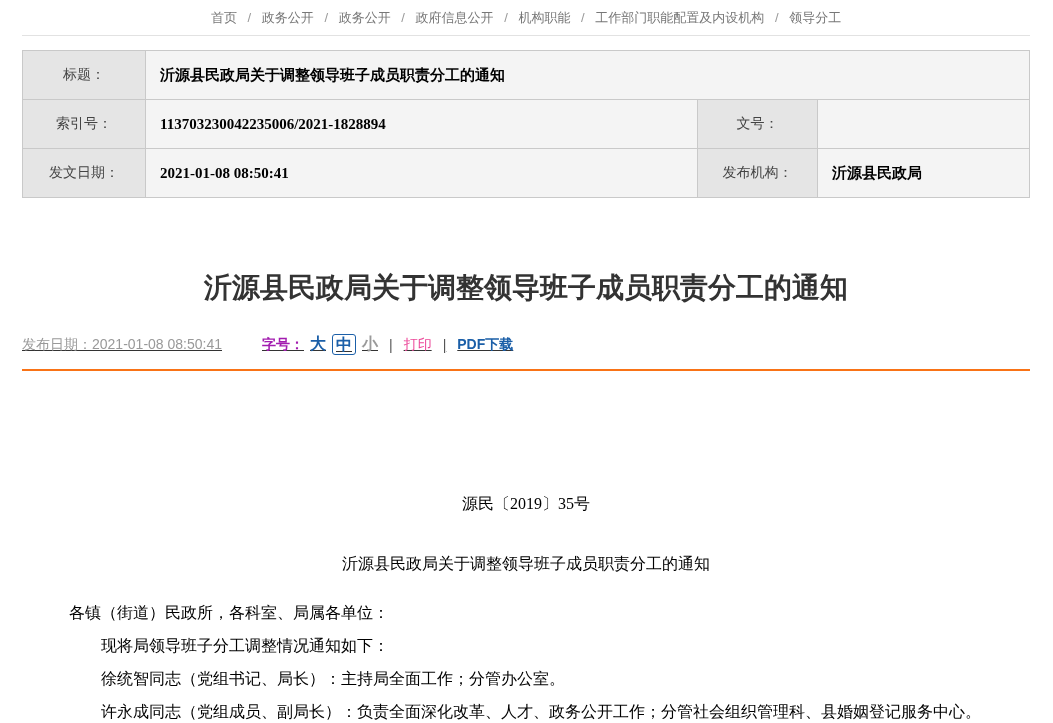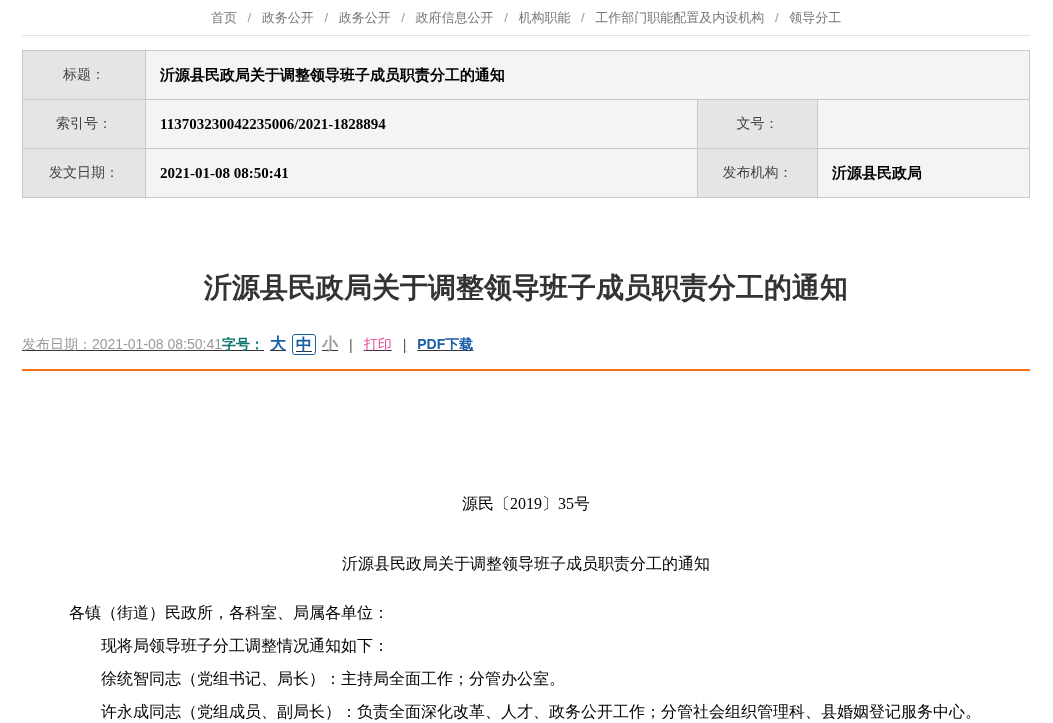--- a/index.html
+++ b/index.html
@@ -26,21 +26,21 @@
   }
 
   
   .article-title { text-align: center; font-size: 28px; font-weight: bold; color: #333; margin-top: 70px; line-height: 40px; }
   .info-bar {
     display: flex; justify-content: flex-start; align-items: center;
     margin-top: 26px; padding-bottom: 14px; border-bottom: 2px solid #f97316; text-decoration: underline;
   }
   .pub-date { color: #999; font-size: 14px; }
   .tools { display: flex; align-items: center; font-size: 14px; }
-  .fs-label { color: #0f766e; font-weight: bold; }
+  .fs-label { color: #a21caf; font-weight: bold; margin-left: 40px; }
   .fs-btn { font-size: 16px; font-weight: bold; margin-left: 6px; cursor: pointer; }
   .fs-large { color: #1b5fa8; }
   .fs-medium { color: #1b5fa8; border: 1px solid #1b5fa8; border-radius: 3px; padding: 0 3px; line-height: 19px; }
   .fs-small { color: #9a9a9a; }
   .vsep { color: #555; margin: 0 11px; }
   .print-btn { color: #ec4899; cursor: pointer; }
   .pdf-btn { color: #1b5fa8; font-weight: bold; cursor: pointer; }
 
   
   .document {

